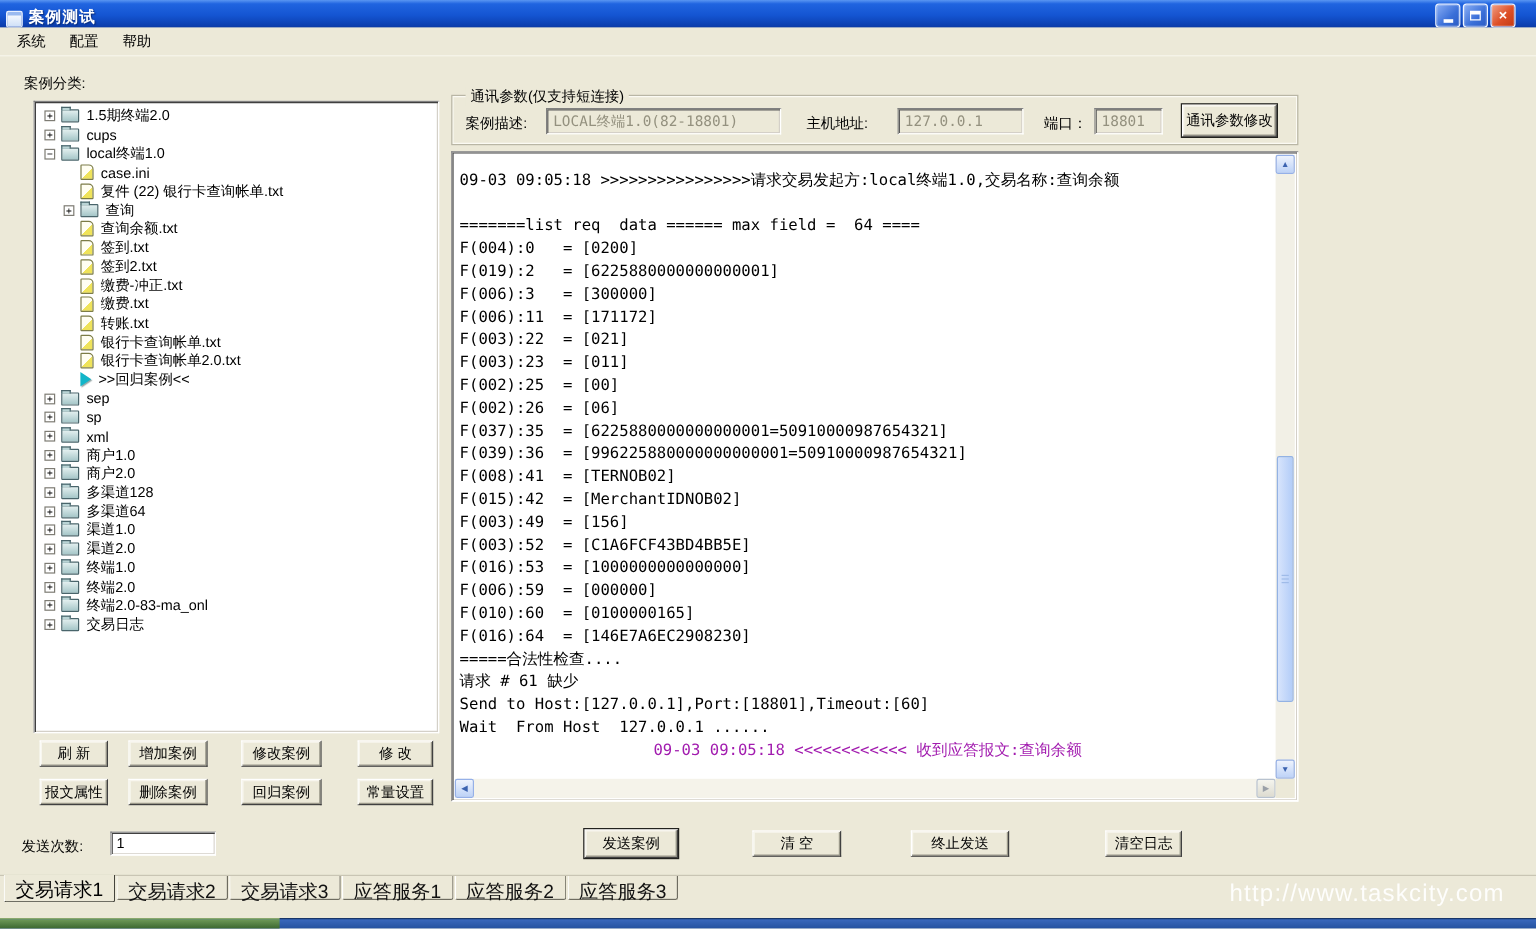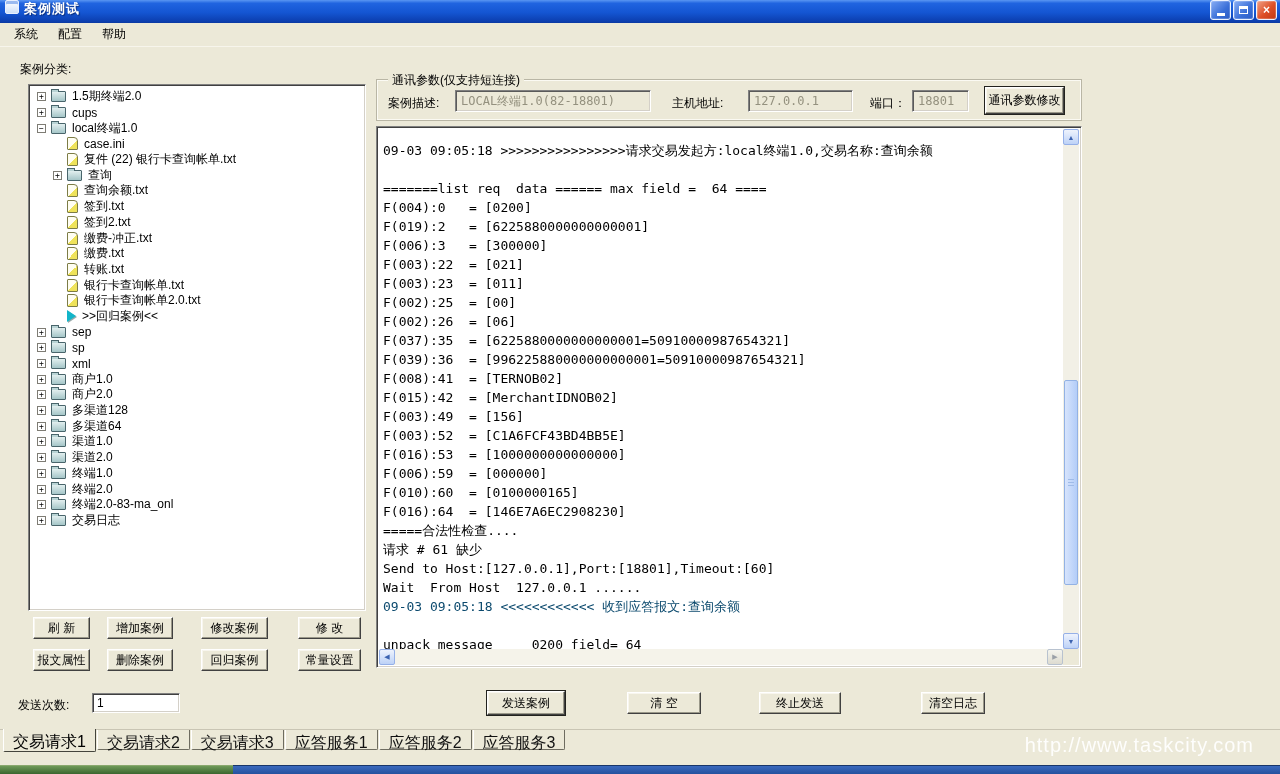--- a/index.html
+++ b/index.html
@@ -4,21 +4,21 @@
 <style>
   * { margin:0; padding:0; box-sizing:border-box; }
   html,body { width:1280px; height:774px; overflow:hidden; }
   body { font-family:"Liberation Sans","DejaVu Sans",sans-serif; font-size:12px; color:#000; }
 
   #window { position:relative; width:1280px; height:774px; background:#ece9d8; overflow:hidden; }
 
   
   .titlebar { position:absolute; left:0; top:0; width:1280px; height:23px;
     background:linear-gradient(180deg,#5a96f2 0%,#2064e0 14%,#1455d2 55%,#0c3fb0 92%,#0a39a2 100%);
-    display:flex; align-items:flex-start; padding:0 3px 0 5px; }
+    display:flex; align-items:flex-end; padding:0 17px 0 5px; }
   .app-icon { width:14px; height:14px; margin-right:5px; background:linear-gradient(180deg,#ffffff,#cfe0f8);
     border:1px solid #e8f0ff; border-radius:2px; box-shadow:inset 0 3px 0 #9abaf0; }
   .title-text { color:#fff; font-weight:bold; font-size:13px; text-shadow:1px 1px 1px #0b2e7c; letter-spacing:1px; }
   .tb-btns { margin-left:auto; display:flex; gap:2px; }
   .tb-btn { width:21px; height:20px; border-radius:3px; border:1px solid #eef4ff;
     background:linear-gradient(135deg,#89aef5 0%,#3a6fd8 60%,#2c5cc4 100%);
     display:flex; align-items:center; justify-content:center; color:#fff; cursor:pointer;
     box-shadow:inset 0 0 0 1px rgba(255,255,255,.2); font-size:12px; font-weight:bold; }
   .tb-close { background:linear-gradient(135deg,#f0a086 0%,#dd4f27 55%,#c23a14 100%); }
   .g-min { display:block; width:8px; height:3px; background:#fff; margin-top:9px; }
@@ -82,21 +82,21 @@
   .lbl-desc { left:388px; } .in-desc { left:455px; width:196px; }
   .lbl-host { left:672px; } .in-host { left:748px; width:105px; }
   .lbl-port { left:870px; } .in-port { left:912px; width:57px; }
   .btn-comm { left:985px; top:87px; width:79px; height:27px; }
 
   
   .log-box { position:absolute; left:376px; top:126px; width:706px; height:542px; }
   .log-content { position:absolute; left:2px; top:2px; right:18px; bottom:18px; overflow:hidden;
     padding:12px 0 0 4px; background:#fff; }
   .log-line { font:13px/19px "DejaVu Sans Mono",monospace; white-space:pre; color:#000; }
-  .log-line.blue { color:#0c4a6e; }
+  .log-line.blue { color:#a21caf;text-align:center; }
 
   .vscroll { position:absolute; top:2px; right:2px; width:16px; bottom:18px; background:#f2f0e6; }
   .hscroll { position:absolute; left:2px; bottom:2px; right:18px; height:16px; background:#f5f3ea; }
   .sb-btn { position:absolute; width:16px; height:16px; border:1px solid #95b0e8; border-radius:2px;
     background:linear-gradient(180deg,#eef3fd,#bdd2f7); display:flex; align-items:center; justify-content:center;
     font-size:7px; color:#3c63b0; cursor:pointer; }
   .sb-up { top:0; left:0; } .sb-down { bottom:0; left:0; }
   .sb-left { left:0; top:0; } .sb-right { right:0; top:0; color:#9aa0a8; border-color:#b8c2cf;
     background:linear-gradient(180deg,#f4f4ee,#dddbd0); }
   .v-thumb { position:absolute; left:1px; width:14px; top:251px; height:205px; border:1px solid #93b2e4;
@@ -353,20 +353,21 @@
   <button class="btn btn-default btn-comm">通讯参数修改</button>
 
   <div class="log-box sunken">
     <div class="log-content" id="logcontent">
         <div class="log-line">09-03 09:05:18 &gt;&gt;&gt;&gt;&gt;&gt;&gt;&gt;&gt;&gt;&gt;&gt;&gt;&gt;&gt;&gt;请求交易发起方:local终端1.0,交易名称:查询余额</div>
         <div class="log-line"> </div>
         <div class="log-line">=======list req  data ====== max field =  64 ====</div>
         <div class="log-line">F(004):0   = [0200]</div>
         <div class="log-line">F(019):2   = [6225880000000000001]</div>
         <div class="log-line">F(006):3   = [300000]</div>
+        <div class="log-line">F(006):11  = [171172]</div>
         <div class="log-line">F(003):22  = [021]</div>
         <div class="log-line">F(003):23  = [011]</div>
         <div class="log-line">F(002):25  = [00]</div>
         <div class="log-line">F(002):26  = [06]</div>
         <div class="log-line">F(037):35  = [6225880000000000001=50910000987654321]</div>
         <div class="log-line">F(039):36  = [996225880000000000001=50910000987654321]</div>
         <div class="log-line">F(008):41  = [TERNOB02]</div>
         <div class="log-line">F(015):42  = [MerchantIDNOB02]</div>
         <div class="log-line">F(003):49  = [156]</div>
         <div class="log-line">F(003):52  = [C1A6FCF43BD4BB5E]</div>

